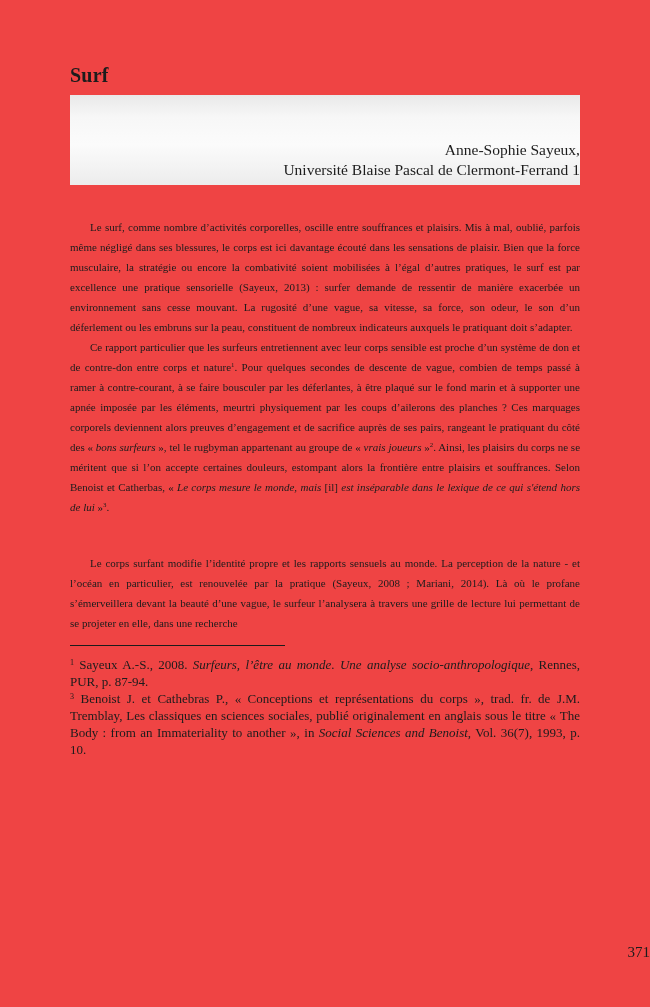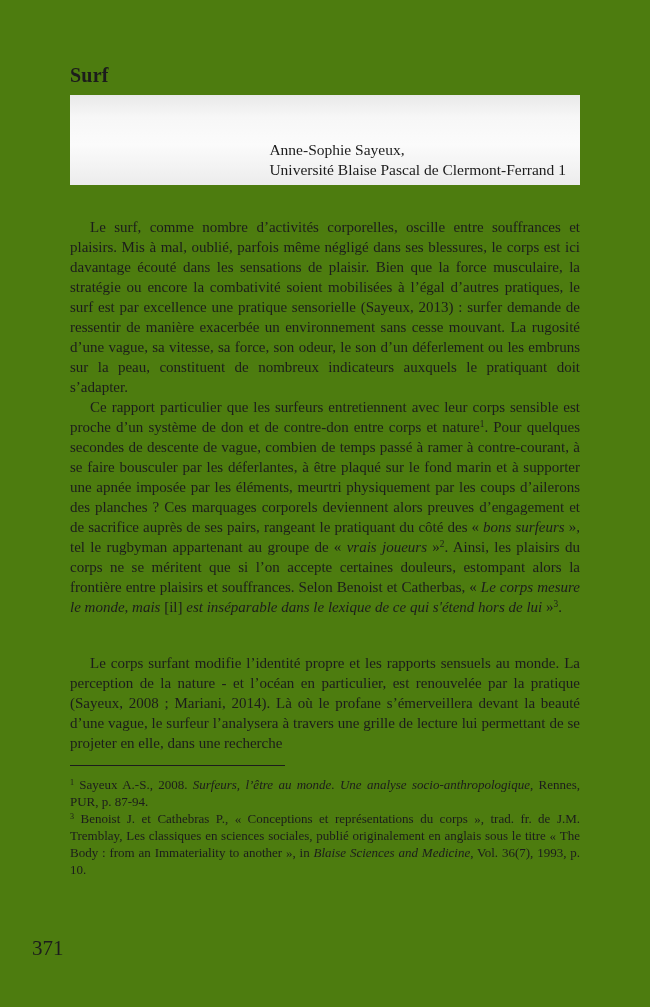--- a/index.html
+++ b/index.html
@@ -2,21 +2,21 @@
 <html lang="fr"><head>
 <meta charset="utf-8">
 <style>
   * { margin: 0; padding: 0; box-sizing: border-box; }
   html, body { background: #ffffff; }
   .page {
     position: relative;
     width: 650px;
     height: 1007px;
     margin: 0 auto;
-    background: #4d7c0f;
+    background: #ef4444;
     font-family: "Liberation Serif", "DejaVu Serif", serif;
     color: #1c1c1c;
     overflow: hidden;
   }
   .content {
     position: absolute;
     left: 70px;
     top: 62px;
     width: 510px;
   }
@@ -27,29 +27,29 @@
     letter-spacing: 0.2px;
   }
   .band {
     margin-top: 7px;
     height: 90px;
     background: linear-gradient(180deg, #e9e9e9 0%, #f7f7f7 25%, #fbfbfb 55%, #f3f3f3 80%, #ececec 100%);
     position: relative;
   }
   .author {
     position: absolute;
-    right: 14px;
+    right: 0;
     bottom: 5px;
-    text-align: left;
+    text-align: right;
     font-size: 15.5px;
     line-height: 20px;
   }
   .body-text { margin-top: 32px; }
   p.par {
-    font-size: 15px;
+    font-size: 11px;
     line-height: 20px;
     text-align: justify;
   }
   p.par.indent { text-indent: 20px; }
   p.par.space-before { margin-top: 36px; }
   sup {
     font-size: 0.62em;
     line-height: 0;
     vertical-align: baseline;
     position: relative;
@@ -65,22 +65,22 @@
   p.fn {
     font-size: 13px;
     line-height: 17px;
     text-align: justify;
   }
   .page-num {
     position: absolute;
     left: 0;
     right: 0;
     bottom: 46px;
-    text-align: left;
-    font-size: 21px;
+    text-align: right;
+    font-size: 15px;
     padding-left: 32px;
   }
 </style>
 </head>
 <body>
 
 <div class="page">
   <div class="content">
     <h1 class="title">Surf</h1>
     <div class="band">
@@ -90,17 +90,17 @@
       </div>
     </div>
     <div class="body-text" id="body-text">
         <p class="par indent"><span>Le surf, comme nombre d’activités corporelles, oscille entre souffrances et plaisirs. Mis à mal, oublié, parfois même négligé dans ses blessures, le corps est ici davantage écouté dans les sensations de plaisir. Bien que la force musculaire, la stratégie ou encore la combativité soient mobilisées à l’égal d’autres pratiques, le surf est par excellence une pratique sensorielle (Sayeux, 2013)&nbsp;: surfer demande de ressentir de manière exacerbée un environnement sans cesse mouvant. La rugosité d’une vague, sa vitesse, sa force, son odeur, le son d’un déferlement ou les embruns sur la peau, constituent de nombreux indicateurs auxquels le pratiquant doit s’adapter.</span></p>
         <p class="par indent"><span>Ce rapport particulier que les surfeurs entretiennent avec leur corps sensible est proche d’un système de don et de contre-don entre corps et nature</span><sup>1</sup><span>. Pour quelques secondes de descente de vague, combien de temps passé à ramer à contre-courant, à se faire bousculer par les déferlantes, à être plaqué sur le fond marin et à supporter une apnée imposée par les éléments, meurtri physiquement par les coups d’ailerons des planches&nbsp;? Ces marquages corporels deviennent alors preuves d’engagement et de sacrifice auprès de ses pairs, rangeant le pratiquant du côté des «&nbsp;</span><em>bons surfeurs</em><span>&nbsp;», tel le rugbyman appartenant au groupe de «&nbsp;</span><em>vrais joueurs</em><span>&nbsp;»</span><sup>2</sup><span>. Ainsi, les plaisirs du corps ne se méritent que si l’on accepte certaines douleurs, estompant alors la frontière entre plaisirs et souffrances. Selon Benoist et Catherbas, «&nbsp;</span><em>Le corps mesure le monde, mais</em><span> [il] </span><em>est inséparable dans le lexique de ce qui s'étend hors de lui</em><span>&nbsp;»</span><sup>3</sup><span>.</span></p>
         <p class="par indent space-before"><span>Le corps surfant modifie l’identité propre et les rapports sensuels au monde. La perception de la nature - et l’océan en particulier, est renouvelée par la pratique (Sayeux, 2008&nbsp;; Mariani, 2014). Là où le profane s’émerveillera devant la beauté d’une vague, le surfeur l’analysera à travers une grille de lecture lui permettant de se projeter en elle, dans une recherche</span></p>
       </div>
     <div class="fn-rule"></div>
     <div class="footnotes" id="footnotes">
         <p class="fn"><sup>1</sup><span> Sayeux A.-S., 2008. </span><em>Surfeurs, l’être au monde. Une analyse socio-anthropologique</em><span>, Rennes, PUR, p. 87-94.</span></p>
-        <p class="fn"><sup>3</sup><span> Benoist J. et Cathebras P., «&nbsp;Conceptions et représentations du corps&nbsp;», trad. fr. de J.M. Tremblay, Les classiques en sciences sociales, publié originalement en anglais sous le titre «&nbsp;The Body&nbsp;: from an Immateriality to another&nbsp;», in </span><em>Blaise Sciences and Medicine</em><span>, Vol. 36(7), 1993, p. 10.</span></p>
+        <p class="fn"><sup>3</sup><span> Benoist J. et Cathebras P., «&nbsp;Conceptions et représentations du corps&nbsp;», trad. fr. de J.M. Tremblay, Les classiques en sciences sociales, publié originalement en anglais sous le titre «&nbsp;The Body&nbsp;: from an Immateriality to another&nbsp;», in </span><em>Social Sciences and Benoist</em><span>, Vol. 36(7), 1993, p. 10.</span></p>
       </div>
   </div>
   <div class="page-num">371</div>
 </div>
 
 </body></html>

